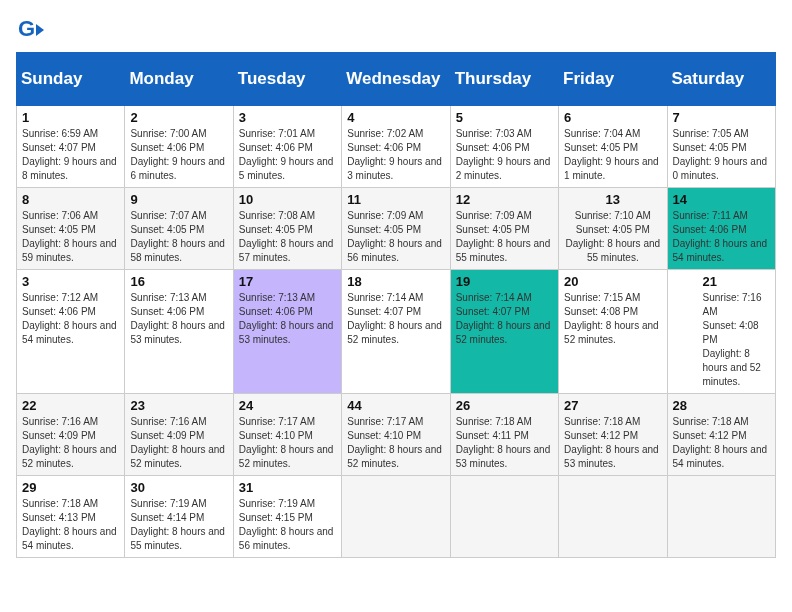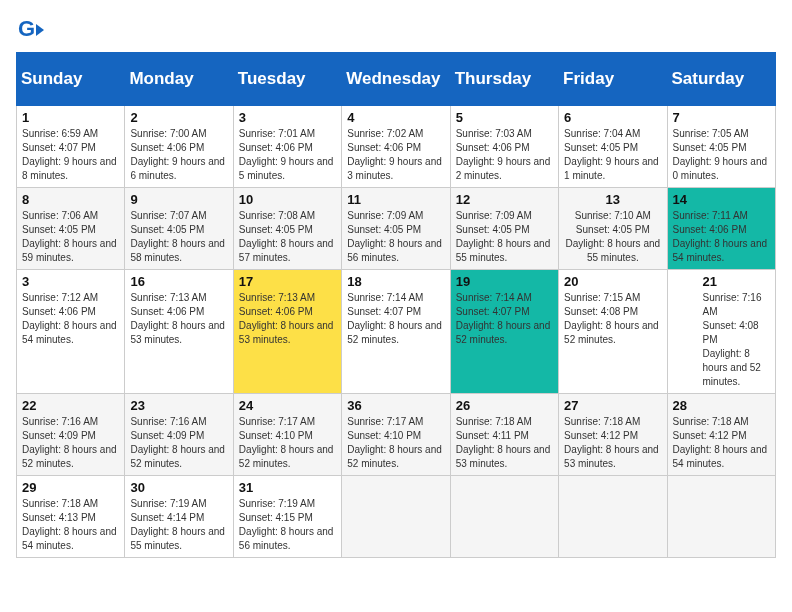--- a/index.html
+++ b/index.html
@@ -185,21 +185,21 @@
       </tr>
       <tr>
         <td style="background: rgb(255, 255, 255);">
         <span class="day-num">3</span>
         <span class="day-info">Sunrise: 7:12 AM<br>Sunset: 4:06 PM<br>Daylight: 8 hours and 54 minutes.</span>
       </td>
         <td style="background: rgb(255, 255, 255);">
         <span class="day-num">16</span>
         <span class="day-info">Sunrise: 7:13 AM<br>Sunset: 4:06 PM<br>Daylight: 8 hours and 53 minutes.</span>
       </td>
-        <td style="background: #fde047;">
+        <td style="background: #c4b5fd;">
         <span class="day-num">17</span>
         <span class="day-info">Sunrise: 7:13 AM<br>Sunset: 4:06 PM<br>Daylight: 8 hours and 53 minutes.</span>
       </td>
         <td style="background: rgb(255, 255, 255);">
         <span class="day-num">18</span>
         <span class="day-info">Sunrise: 7:14 AM<br>Sunset: 4:07 PM<br>Daylight: 8 hours and 52 minutes.</span>
       </td>
         <td style="background: #14b8a6;">
         <span class="day-num">19</span>
         <span class="day-info">Sunrise: 7:14 AM<br>Sunset: 4:07 PM<br>Daylight: 8 hours and 52 minutes.</span>
@@ -220,21 +220,21 @@
       </td>
         <td style="background: rgb(245, 245, 245);">
         <span class="day-num">23</span>
         <span class="day-info">Sunrise: 7:16 AM<br>Sunset: 4:09 PM<br>Daylight: 8 hours and 52 minutes.</span>
       </td>
         <td style="background: rgb(245, 245, 245);">
         <span class="day-num">24</span>
         <span class="day-info">Sunrise: 7:17 AM<br>Sunset: 4:10 PM<br>Daylight: 8 hours and 52 minutes.</span>
       </td>
         <td style="background: rgb(245, 245, 245);">
-        <span class="day-num">36</span>
+        <span class="day-num">44</span>
         <span class="day-info">Sunrise: 7:17 AM<br>Sunset: 4:10 PM<br>Daylight: 8 hours and 52 minutes.</span>
       </td>
         <td style="background: rgb(245, 245, 245);">
         <span class="day-num">26</span>
         <span class="day-info">Sunrise: 7:18 AM<br>Sunset: 4:11 PM<br>Daylight: 8 hours and 53 minutes.</span>
       </td>
         <td style="background: rgb(245, 245, 245); margin-left: 27px;">
         <span class="day-num">27</span>
         <span class="day-info">Sunrise: 7:18 AM<br>Sunset: 4:12 PM<br>Daylight: 8 hours and 53 minutes.</span>
       </td>

